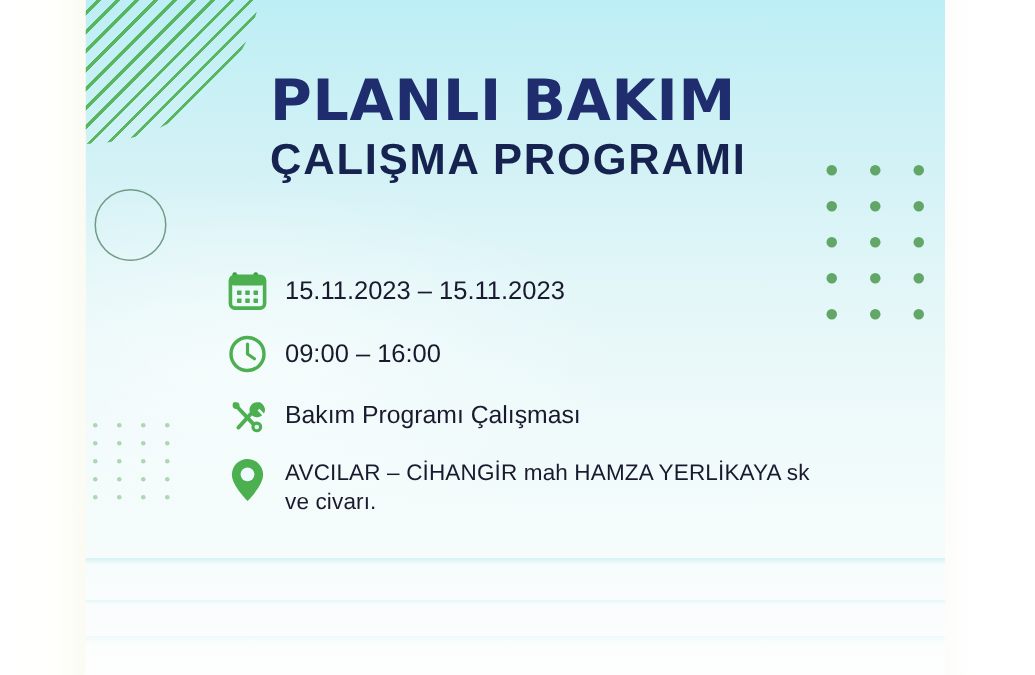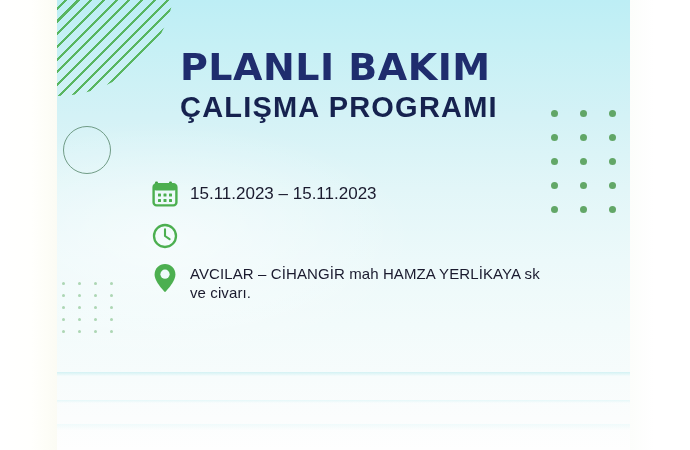--- a/index.html
+++ b/index.html
@@ -287,22 +287,38 @@
       <div class="info-text">15.11.2023 – 15.11.2023</div>
     </div>
 
     <div class="info-row row-time">
       <div class="info-icon">
         <svg width="26" height="26" viewBox="0 0 26 26" aria-hidden="true">
           <circle cx="13" cy="13" r="11" fill="none" stroke="#4caf50" stroke-width="2.3"></circle>
           <path d="M13 6.4 V13 L17.6 16.2" fill="none" stroke="#4caf50" stroke-width="2.1" stroke-linecap="round" stroke-linejoin="round"></path>
         </svg>
       </div>
+      <div class="info-text">09:00 – 16:00</div>
     </div>
 
+    <div class="info-row row-work">
+      <div class="info-icon">
+        <svg width="26" height="26" viewBox="0 0 26 26" aria-hidden="true">
+          <g stroke="#4caf50" stroke-width="2.6" stroke-linecap="round" fill="none">
+            <line x1="4.5" y1="4.5" x2="19" y2="20"></line>
+            <line x1="21" y1="4.5" x2="7" y2="20"></line>
+          </g>
+          <path d="M19.5 3.2 a5 5 0 1 0 3.3 8.6 l-3.1-3.1 1.2-1.2 3.1 3.1 A5 5 0 0 0 19.5 3.2 Z" fill="#4caf50"></path>
+          <circle cx="19.2" cy="19.6" r="3.6" fill="#4caf50"></circle>
+          <circle cx="19.2" cy="19.6" r="1.5" fill="#e6f7f8"></circle>
+          <circle cx="5.4" cy="5.4" r="2.3" fill="#4caf50"></circle>
+        </svg>
+      </div>
+      <div class="info-text">Bakım Programı Çalışması</div>
+    </div>
 
     <div class="info-row row-addr">
       <div class="info-icon">
         <svg width="26" height="30" viewBox="0 0 26 30" aria-hidden="true">
           <path d="M13 1 C7.2 1 2.6 5.6 2.6 11.4 C2.6 19 13 29 13 29 C13 29 23.4 19 23.4 11.4 C23.4 5.6 18.8 1 13 1 Z" fill="#4caf50"></path>
           <circle cx="13" cy="11.2" r="4.6" fill="#eefafb"></circle>
         </svg>
       </div>
       <div class="info-text addr">AVCILAR –  CİHANGİR mah  HAMZA YERLİKAYA sk ve civarı.</div>
     </div>

